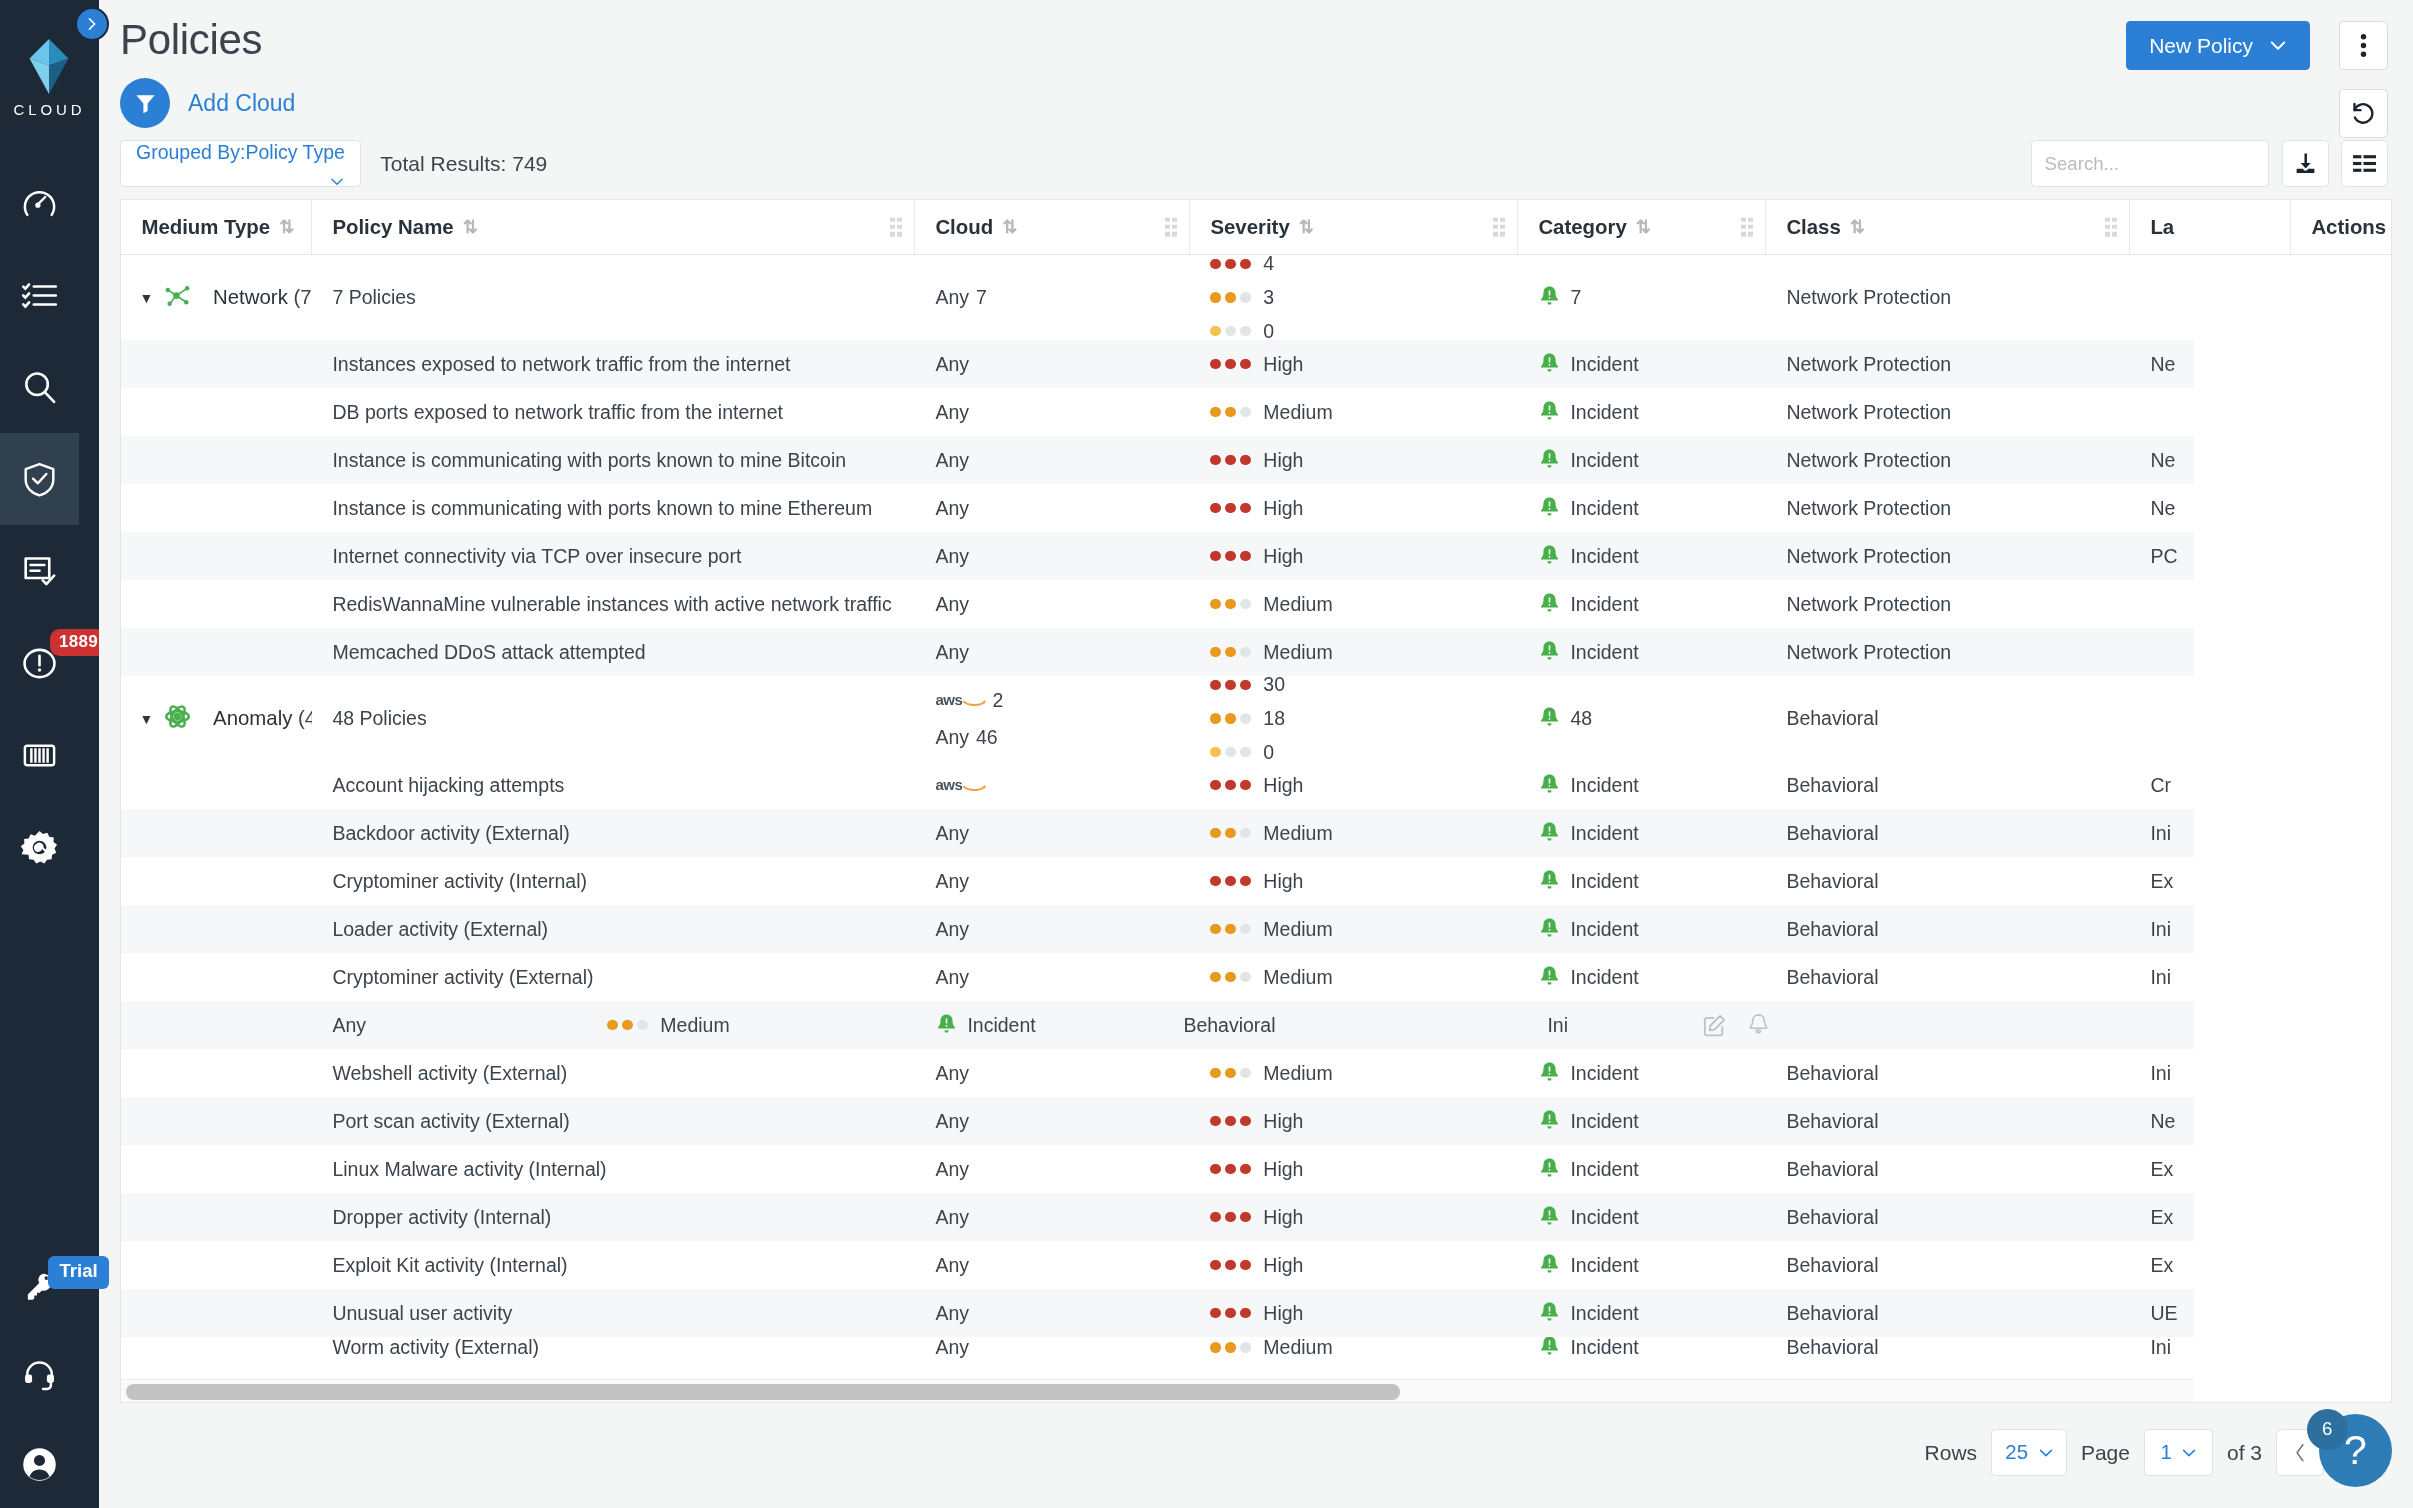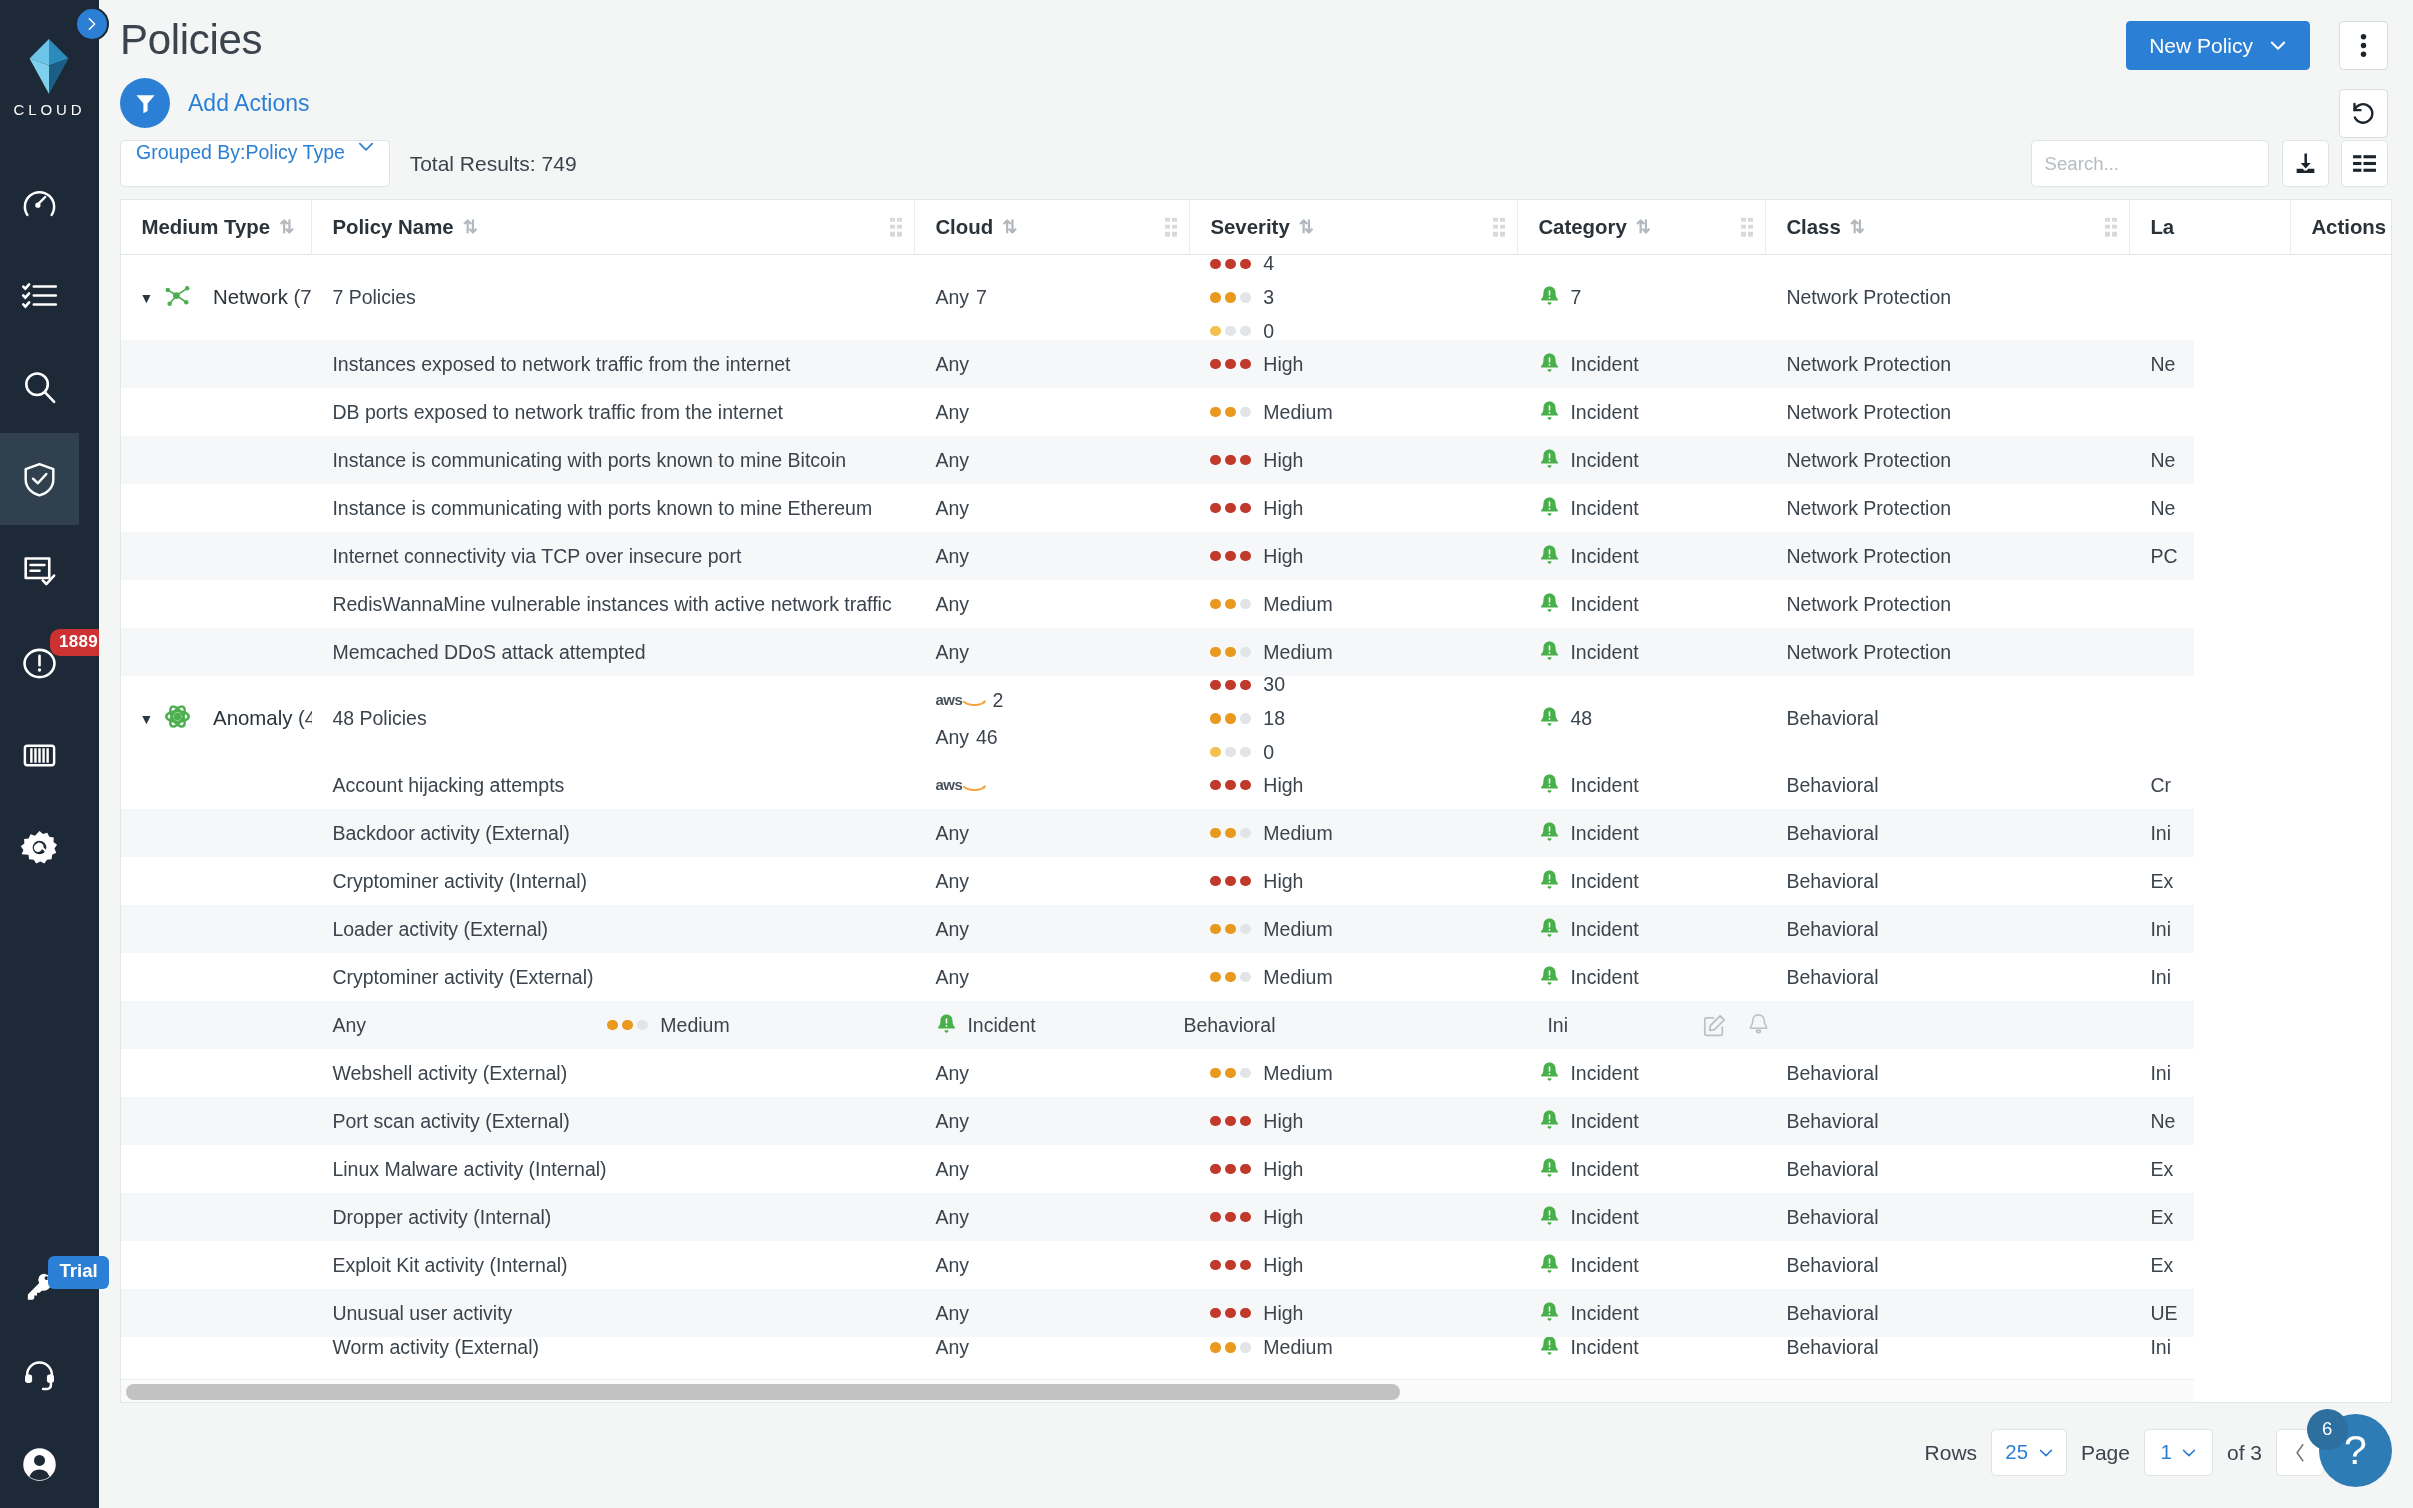--- a/index.html
+++ b/index.html
@@ -81,22 +81,22 @@
     width: 50px; height: 50px; border-radius: 50%; background: #2b7fd4;
     display: flex; align-items: center; justify-content: center;
   }
   .filter-label { color: #2b7fd4; font-size: 23px; }
 
   .btn-refresh { position: absolute; right: 25px; top: 89px; }
 
   .rowbar { position: absolute; left: 21px; top: 140px; display: flex; align-items: center; gap: 19.5px; }
   .groupsel {
     background: #fff; border: 0.9px solid #dfe3e6; border-radius: 4.4px;
-    height: 47px; padding: 0 15px; display: flex; align-items: flex-start; gap: 13.3px;
-    color: #2b7fd4; font-size: 19.5px; cursor: pointer;
+    height: 47px; padding: 0 15px; display: flex; align-items: flex-end; gap: 13.3px;
+    color: #2b7fd4; font-size: 19.5px; cursor: pointer; flex-direction: column;
   }
   .total { color: #3b444d; font-size: 21px; }
 
   .searchbar { position: absolute; right: 25px; top: 140px; display: flex; align-items: center; gap: 12.4px; }
   .search-wrap {
     width: 238px; height: 47px; background: #fff; border: 0.9px solid #dfe3e6;
     border-radius: 4.4px; display: flex; align-items: center; padding: 0 12.4px;
   }
   .search-wrap input {
     border: none; outline: none; flex: 1; font-size: 18.6px; color: #3b444d;
@@ -374,21 +374,21 @@
           </svg>
       </div>
     </div>
 
     <div class="filterbar">
       <div class="filter-circle">
         <svg width="23" height="23" viewBox="0 0 24 24">
             <path d="M2.5 3.5 h19 l-7.3 8.6 v7.6 l-4.4 2.6 v-10.2 z" fill="#fff"></path>
           </svg>
       </div>
-      <div class="filter-label">Add Actions</div>
+      <div class="filter-label">Add Cloud</div>
     </div>
 
     <div class="btn-square btn-refresh">
       <svg width="27" height="27" viewBox="0 0 24 24" fill="none" stroke="#1c242c" stroke-width="2.1" stroke-linecap="round" stroke-linejoin="round">
         <path d="M4 9 A8.2 8.2 0 1 1 4.3 15.6"></path>
           <path d="M4 3.6 V9 H9.3"></path>
       </svg>
     </div>
 
     <div class="rowbar">

